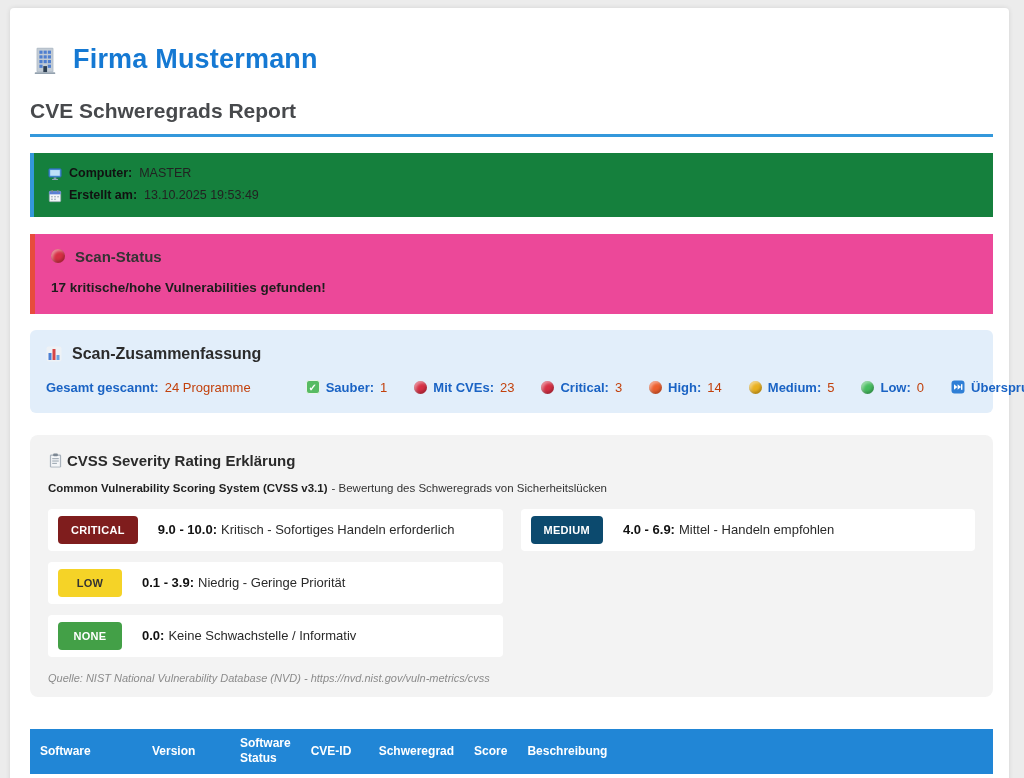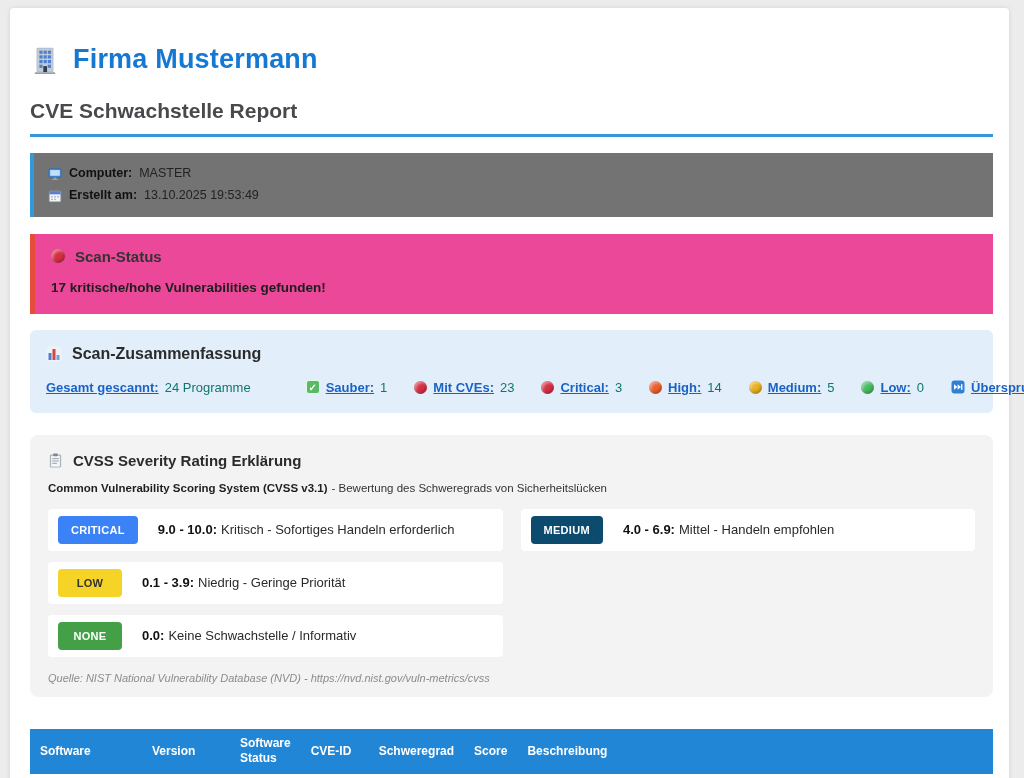--- a/index.html
+++ b/index.html
@@ -19,49 +19,49 @@
   }
   
   .company-row { display: flex; align-items: center; gap: 13px; margin: 14px 0 24px 0; }
   .company-name { font-size: 27px; font-weight: bold; color: #1579d3; letter-spacing: 0.2px; }
   .report-title {
     font-size: 21px; font-weight: 700; color: #47494c;
     padding-bottom: 11px; border-bottom: 3px solid #3498db; margin-bottom: 16px;
   }
   
   .info-box {
-    background: #737373; border-left: 4px solid #3498db;
+    background: #15803d; border-left: 4px solid #3498db;
     padding: 10px 14px; margin-bottom: 17px; font-size: 12.5px; line-height: 1.75;
   }
   .info-line { display: flex; align-items: center; gap: 7px; }
   .info-line b { color: #111; }
   
   .status-box {
     background: #ec4899; border-left: 5px solid #e74c3c;
     padding: 14px 16px 19px 16px; margin-bottom: 16px;
   }
   .status-title { display: flex; align-items: center; gap: 10px; font-size: 15px; font-weight: 700; color: #333; }
   .status-msg { margin-top: 15px; font-size: 13.5px; font-weight: 700; color: #1d1d1d; }
   
   .summary-box { background: #e2eefa; border-radius: 6px; padding: 15px 16px 18px 16px; margin-bottom: 22px; }
   .summary-title { display: flex; gap: 10px; font-size: 16px; font-weight: 700; color: #2b2b2b; }
   .stats-row { display: flex; align-items: center; margin-top: 17px; font-size: 13px; flex-wrap: nowrap; }
   .stat { display: flex; align-items: center; gap: 6px; margin-right: 27px; white-space: nowrap; }
   .stat:first-child { margin-right: 55px; }
-  .stat-label { color: #1a63c4; font-weight: 700; text-decoration: underline; }
-  .stat-value { color: #0f766e; }
+  .stat-label { color: #1a63c4; font-weight: 700; }
+  .stat-value { color: #c2410c; }
   .dot { width: 13px; height: 13px; border-radius: 50%; display: inline-block;
          box-shadow: inset -1px -2px 3px rgba(0,0,0,0.25), inset 2px 2px 3px rgba(255,255,255,0.45); }
   .check-box {
     width: 14px; height: 14px; border-radius: 3px; background: #57bb63; border: 1px solid #e8f5e9;
     color: #fff; font-size: 10px; font-weight: bold; display: inline-flex; align-items: center; justify-content: center;
   }
   
   .cvss-box { background: #f3f3f3; border-radius: 8px; padding: 17px 18px 13px 18px; margin-bottom: 30px; }
-  .cvss-title { display: flex; align-items: center; gap: 10px; font-size: 15px; font-weight: 700; color: #2b2b2b; }
+  .cvss-title { display: flex; align-items: center; gap: 4px; font-size: 15px; font-weight: 700; color: #2b2b2b; }
   .cvss-sub { margin: 13px 0 15px 0; font-size: 11.5px; color: #1f1f1f; }
   .cvss-sub .sub-rest { margin-left: 4px; color: #333; }
   .cvss-grid { display: grid; grid-template-columns: 1fr 1fr; gap: 11px 18px; }
   .cvss-row { background: #fff; border-radius: 4px; padding: 7px 10px; display: flex; align-items: center; gap: 20px; min-height: 34px; }
   .cvss-row.none-row { grid-column: 1; }
   .sev-badge {
     display: inline-block; text-align: center; min-width: 64px;
     padding: 8px 13px; border-radius: 4px; font-size: 11px; font-weight: 700; letter-spacing: 0.3px;
   }
   .cvss-text { font-size: 13px; color: #2a2a2a; }
@@ -104,21 +104,21 @@
           <rect x="10" y="21" width="3.4" height="3.4"></rect>
             <rect x="19" y="21" width="3.4" height="3.4"></rect>
         </g>
         <rect x="14.2" y="22.5" width="4" height="6.5" fill="#2e3f52"></rect>
         <rect x="5" y="29" width="22" height="2" rx="1" fill="#93a1ae"></rect>
       </svg>
     </span>
     <span class="company-name">Firma Mustermann</span>
   </div>
 
-  <div class="report-title">CVE Schwachstelle Report</div>
+  <div class="report-title">CVE Schweregrads Report</div>
 
   <div class="info-box">
     <div class="info-line">
       <span class="ico">
         <svg width="14" height="14" viewBox="0 0 16 16">
           <rect x="1" y="2" width="14" height="9.5" rx="1.2" fill="#4a90d9" stroke="#2d6cb0" stroke-width="1"></rect>
           <rect x="2.5" y="3.5" width="11" height="6.5" fill="#bfe0f7"></rect>
           <rect x="6.5" y="12" width="3" height="1.6" fill="#8fa3b3"></rect>
           <rect x="4.5" y="13.6" width="7" height="1.2" rx="0.5" fill="#8fa3b3"></rect>
         </svg>
@@ -231,21 +231,21 @@
           </g>
         </svg>
       </span>
       <span>CVSS Severity Rating Erklärung</span>
     </div>
     <div class="cvss-sub">
       <b>Common Vulnerability Scoring System (CVSS v3.1)</b><span class="sub-rest">- Bewertung des Schweregrads von Sicherheitslücken</span>
     </div>
     <div class="cvss-grid">
       <div class="cvss-row">
-        <span class="sev-badge" style="background-color: #3b82f6; color: rgb(255, 255, 255);">CRITICAL</span>
+        <span class="sev-badge" style="background-color: #7f1d1d; color: rgb(255, 255, 255);">CRITICAL</span>
         <span class="cvss-text"><b>9.0 - 10.0:</b><span class="lvl-desc">Kritisch - Sofortiges Handeln erforderlich</span></span>
       </div>
       <div class="cvss-row">
         <span class="sev-badge" style="background-color: #0c4a6e; color: rgb(255, 255, 255);">MEDIUM</span>
         <span class="cvss-text"><b>4.0 - 6.9:</b><span class="lvl-desc">Mittel - Handeln empfohlen</span></span>
       </div>
       <div class="cvss-row">
         <span class="sev-badge" style="background-color: rgb(245, 211, 39); color: rgb(51, 51, 51);">LOW</span>
         <span class="cvss-text"><b>0.1 - 3.9:</b><span class="lvl-desc">Niedrig - Geringe Priorität</span></span>
       </div>

